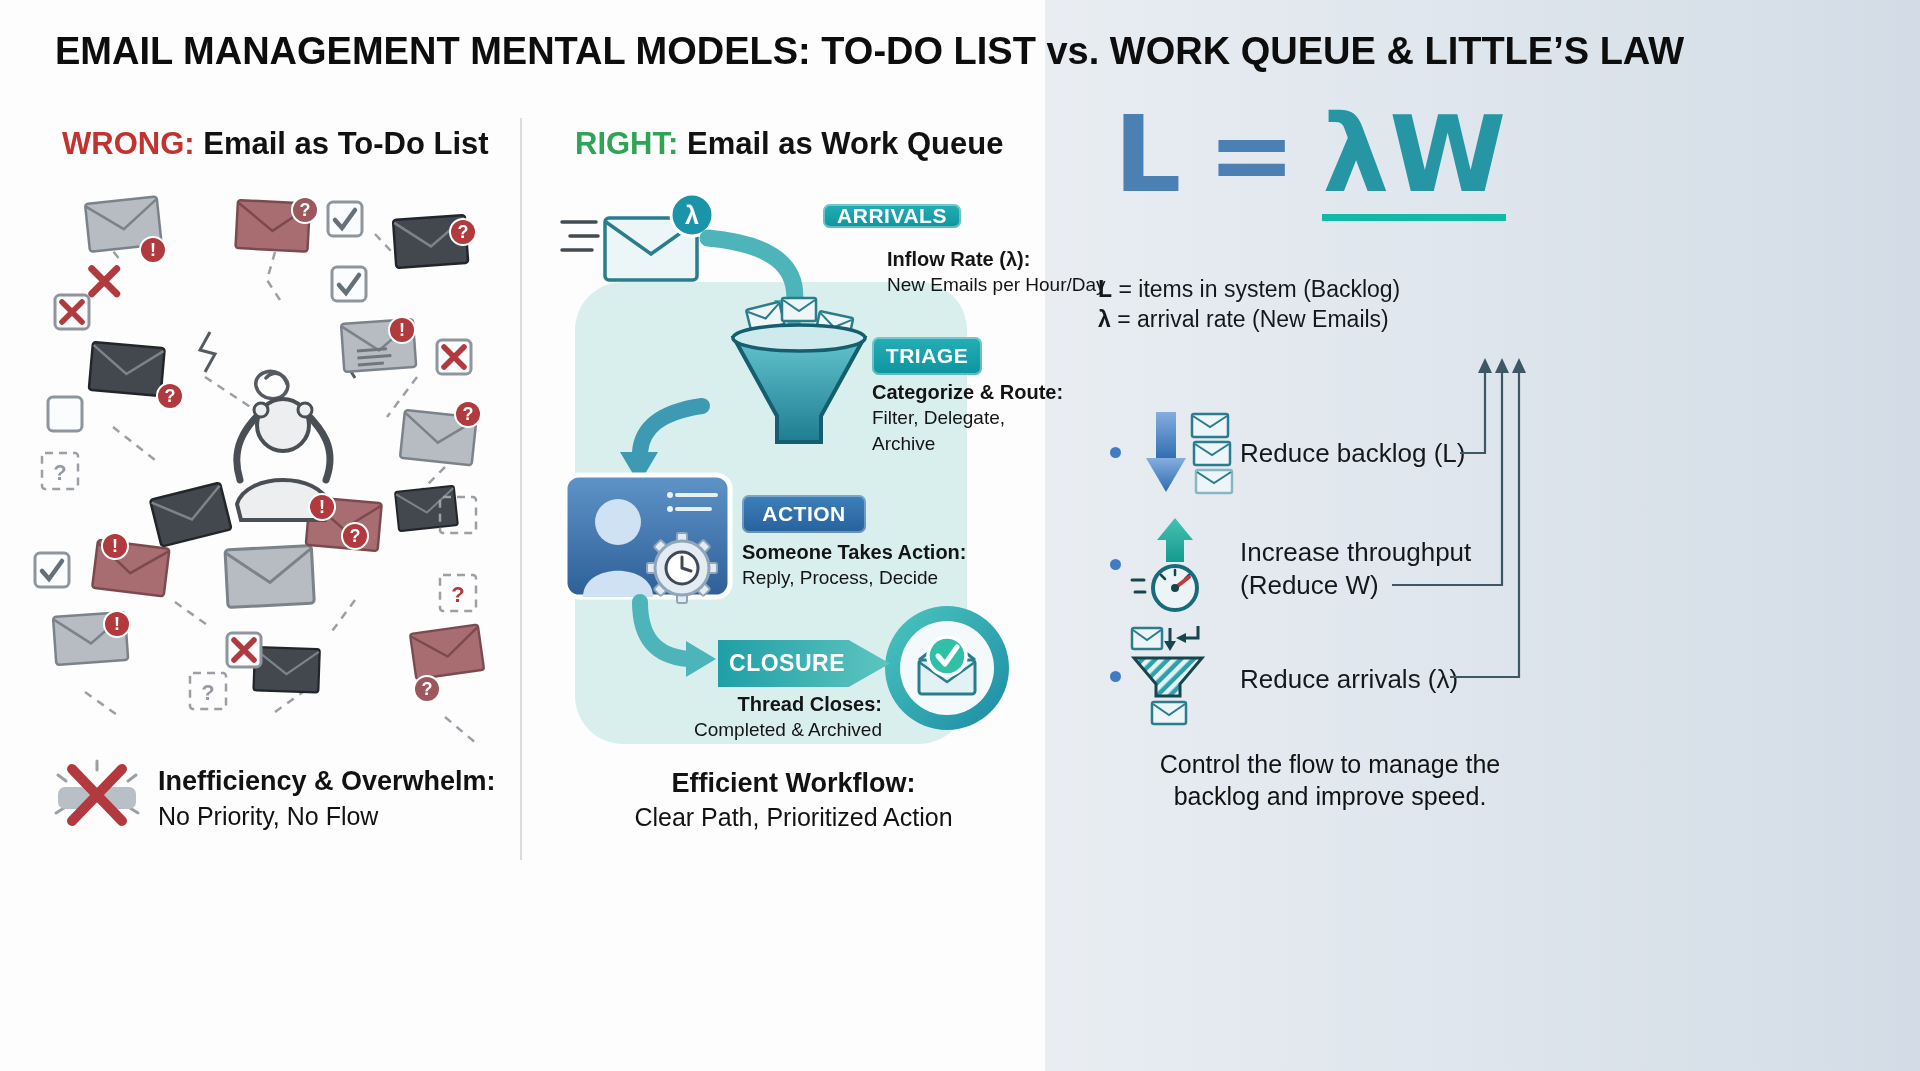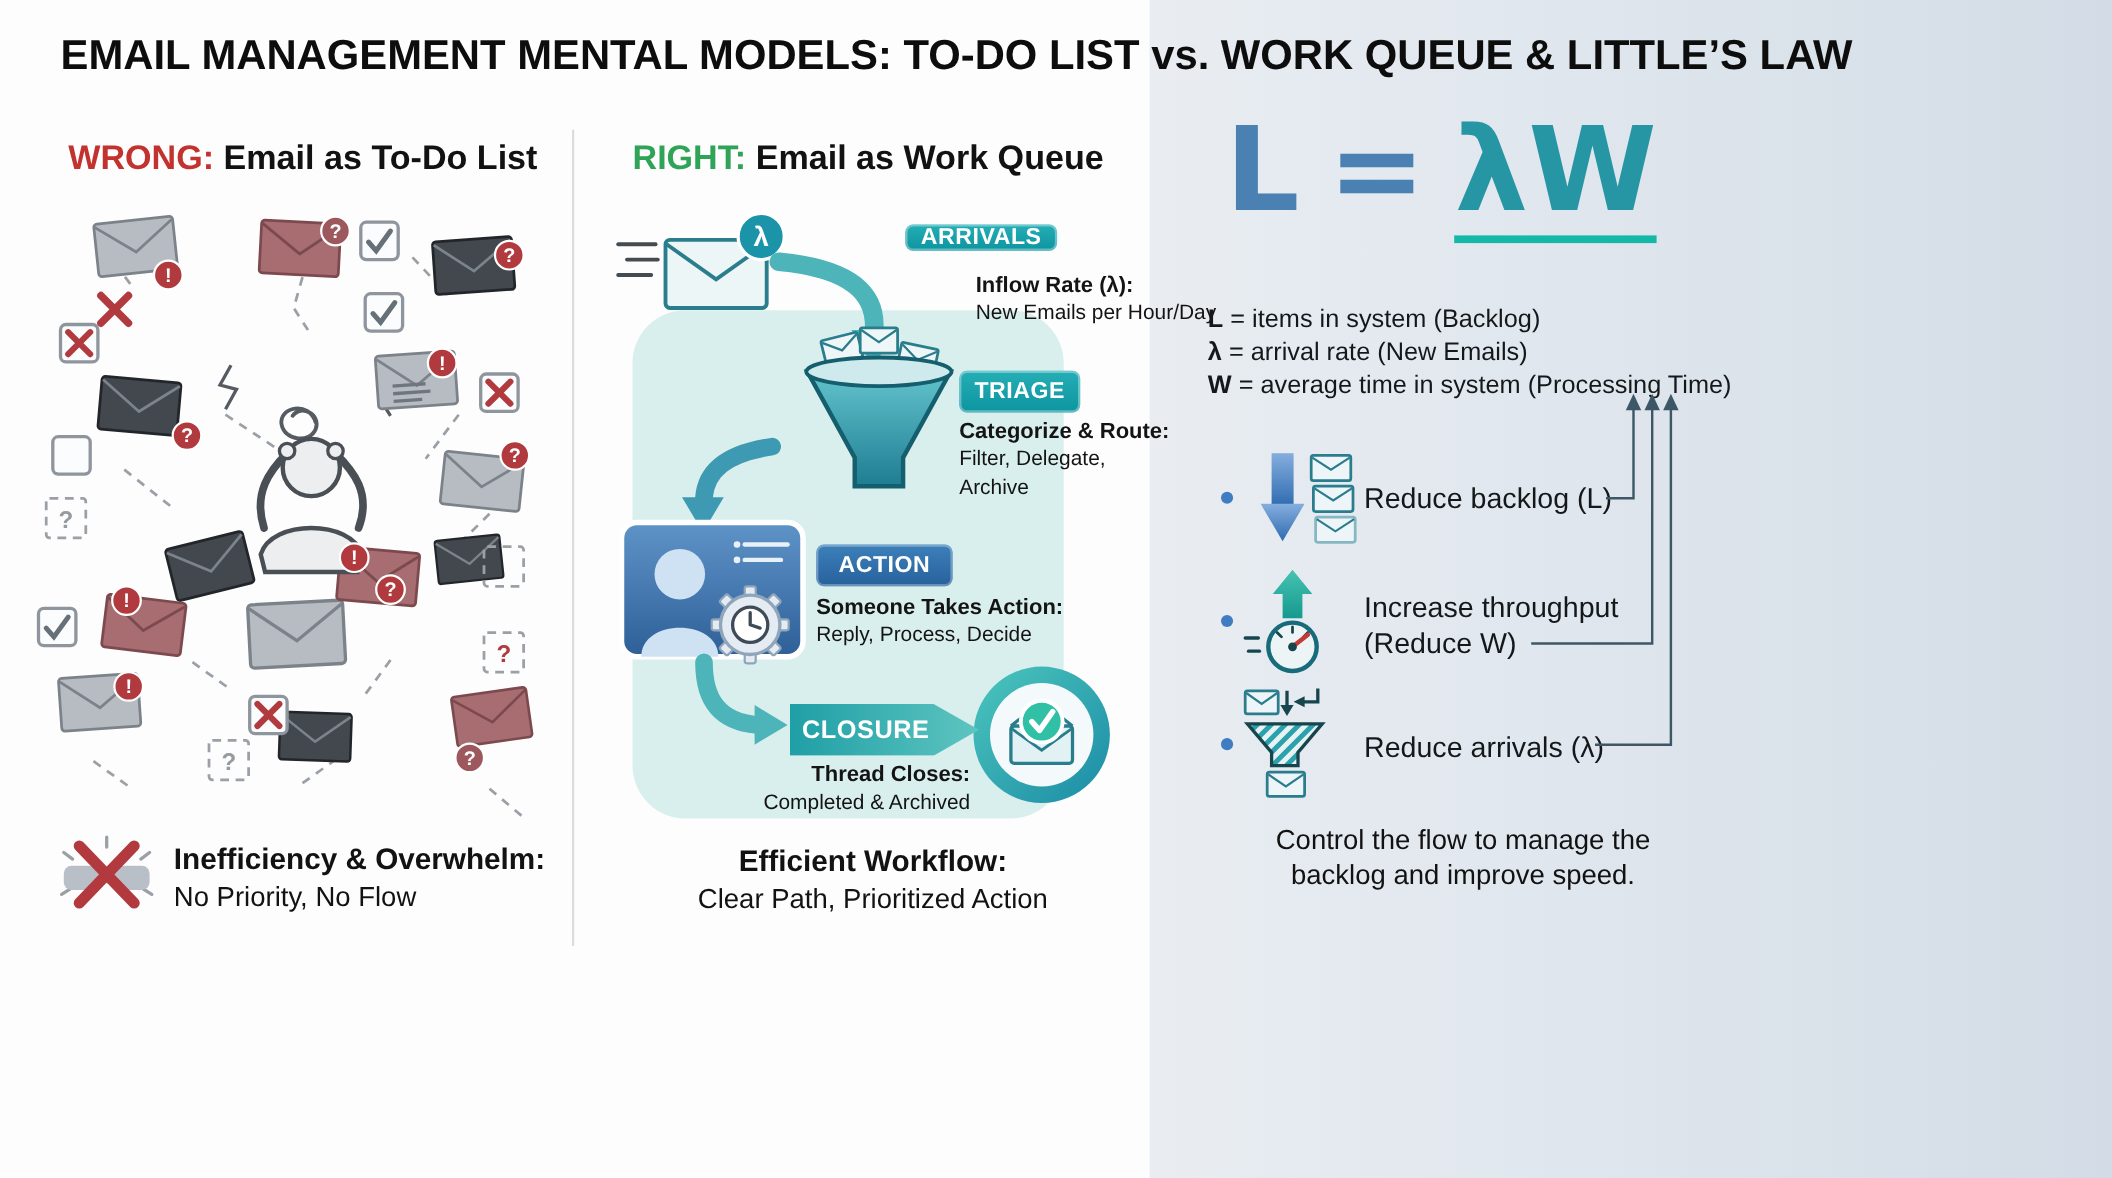--- a/index.html
+++ b/index.html
@@ -377,21 +377,20 @@
 
   <div class="formula">
     <span class="f-l">L</span>
     <span class="f-eq">=</span>
     <span class="f-lw">λW</span>
   </div>
 
   <div class="law-defs">
     <div><b>L</b><span> = items in system (Backlog)</span></div>
     <div><b>λ</b><span> = arrival rate (New Emails)</span></div>
-    <div><b>W</b><span> = average time in system (Processing Time)</span></div>
   </div>
 
   <div class="bullet" style="left:1110px;top:447px;"></div>
   <svg class="abs" style="left:1142px;top:408px;" width="95" height="95" viewBox="0 0 95 95">
     <defs>
         <linearGradient id="gradB" x1="0" y1="0" x2="0" y2="1">
       <stop offset="0" stop-color="#85aede"></stop>
           <stop offset="1" stop-color="#2f6bb0"></stop>
         </linearGradient>
       </defs>

